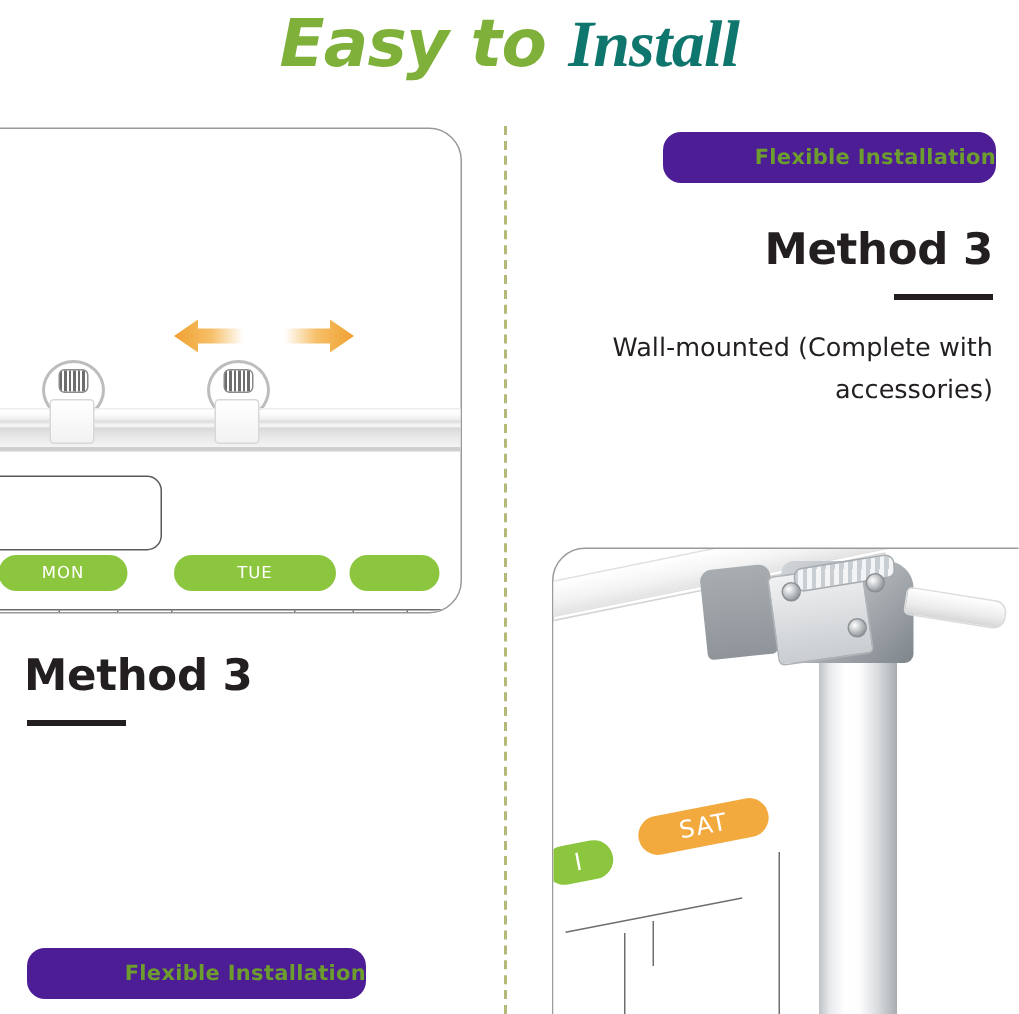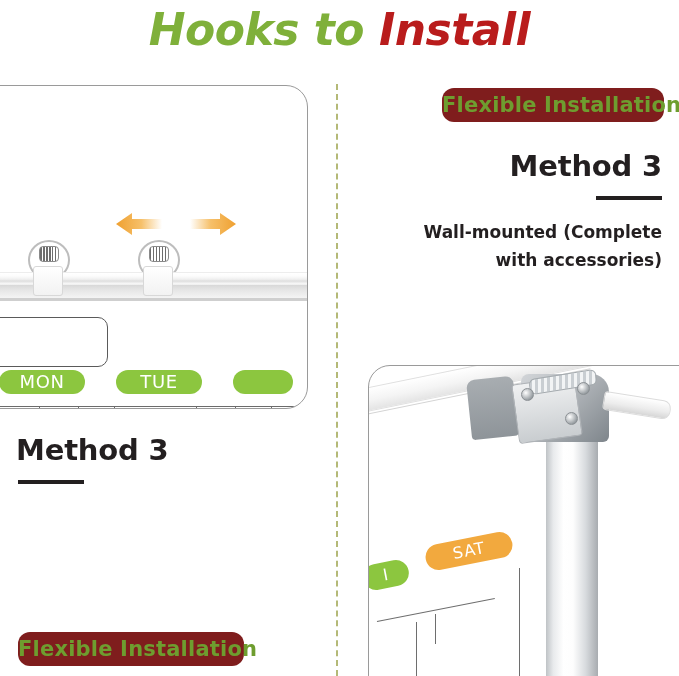--- a/index.html
+++ b/index.html
@@ -25,21 +25,21 @@
     text-align: center;
     font-family: "DejaVu Sans", sans-serif;
     font-size: 44px;
     font-weight: 700;
     font-style: italic;
     letter-spacing: -0.5px;
     white-space: nowrap;
     line-height: 56px;
   }
   .title .t-green { color: #7FB03A; }
-  .title .t-orange { color: #b91c1c; }
+  .title .t-orange { color: #0f766e; font-family: Liberation Serif, serif; }
 
   
   .divider {
     position: absolute;
     left: 336px;
     top: 84px;
     width: 0;
     height: 592px;
     border-left: 2px dashed #A8AD60;
     opacity: .85;
@@ -165,21 +165,21 @@
     left: 0; top: 284px;
     width: 366px; height: 26px;
   }
   .pill {
     position: absolute;
     top: 0;
     height: 24px;
     border-radius: 13px;
     color: #ffffff;
     font-family: "DejaVu Sans", sans-serif;
-    font-size: 18px;
+    font-size: 11px;
     font-weight: 500;
     letter-spacing: .6px;
     text-align: center;
     line-height: 24px;
   }
   .pill-green  { background: #8CC63F; }
   .pill-orange { background: #F2A93E; }
 
   
   .grid-area {
@@ -330,47 +330,47 @@
     width: 66px;
     height: 4px;
     background: #231F20;
   }
   .method-left .method-rule { margin-left: 2px; }
   .method-right .method-rule { margin-left: auto; margin-right: 0; }
   .method-desc {
     margin-top: 18px;
     font-family: "DejaVu Sans", sans-serif;
     font-size: 17px;
-    font-weight: 700;
+    font-weight: 400;
     color: #231F20;
     line-height: 28px;
   }
 
   
   .badge {
     position: absolute;
-    background: #7f1d1d;
+    background: #4c1d95;
     border-radius: 12px;
     color: #6E9D2F;
     font-family: "DejaVu Sans", sans-serif;
-    font-size: 21px;
+    font-size: 14px;
     font-weight: 700;
     text-align: right;
     line-height: 34px;
     letter-spacing: .2px;
     white-space: nowrap;
   }
   .badge-top-right { right: 15px; top: 88px; width: 222px; height: 34px; }
   .badge-bottom-left { left: 18px; top: 632px; width: 226px; height: 34px; }
 </style>
 </head>
 <body>
 
 <div class="title">
-  <span class="t-green">Hooks to </span><span class="t-orange">Install</span>
+  <span class="t-green">Easy to </span><span class="t-orange">Install</span>
 </div>
 
 <div class="divider"></div>
 
 <div class="photo-card card-left">
   <div class="scene">
 
     <div class="arrow-row">
       <div class="arrow arrow-left">
         <svg width="46" height="26" viewBox="0 0 46 26">
@@ -409,21 +409,21 @@
 
     <div class="rail"></div>
     <div class="rail-shadow"></div>
     <div class="rail-edge"></div>
 
     <div class="board-panel"></div>
 
     <div class="pill-row">
 
       <div class="pill pill-green" style="left:58px;width:86px;">MON</div>
-      <div class="pill pill-green" style="left:175px;width:86px;">TUE</div>
+      <div class="pill pill-green" style="left:175px;width:108px;">TUE</div>
       <div class="pill pill-green" style="left:292px;width:60px;"></div>
     </div>
 
     <div class="grid-area">
 
       <div class="grid-vline" style="left:118px;"></div>
       <div class="grid-vline" style="left:157px;"></div>
       <div class="grid-vline" style="left:275px;"></div>
       <div class="grid-vline" style="left:314px;"></div>
 

